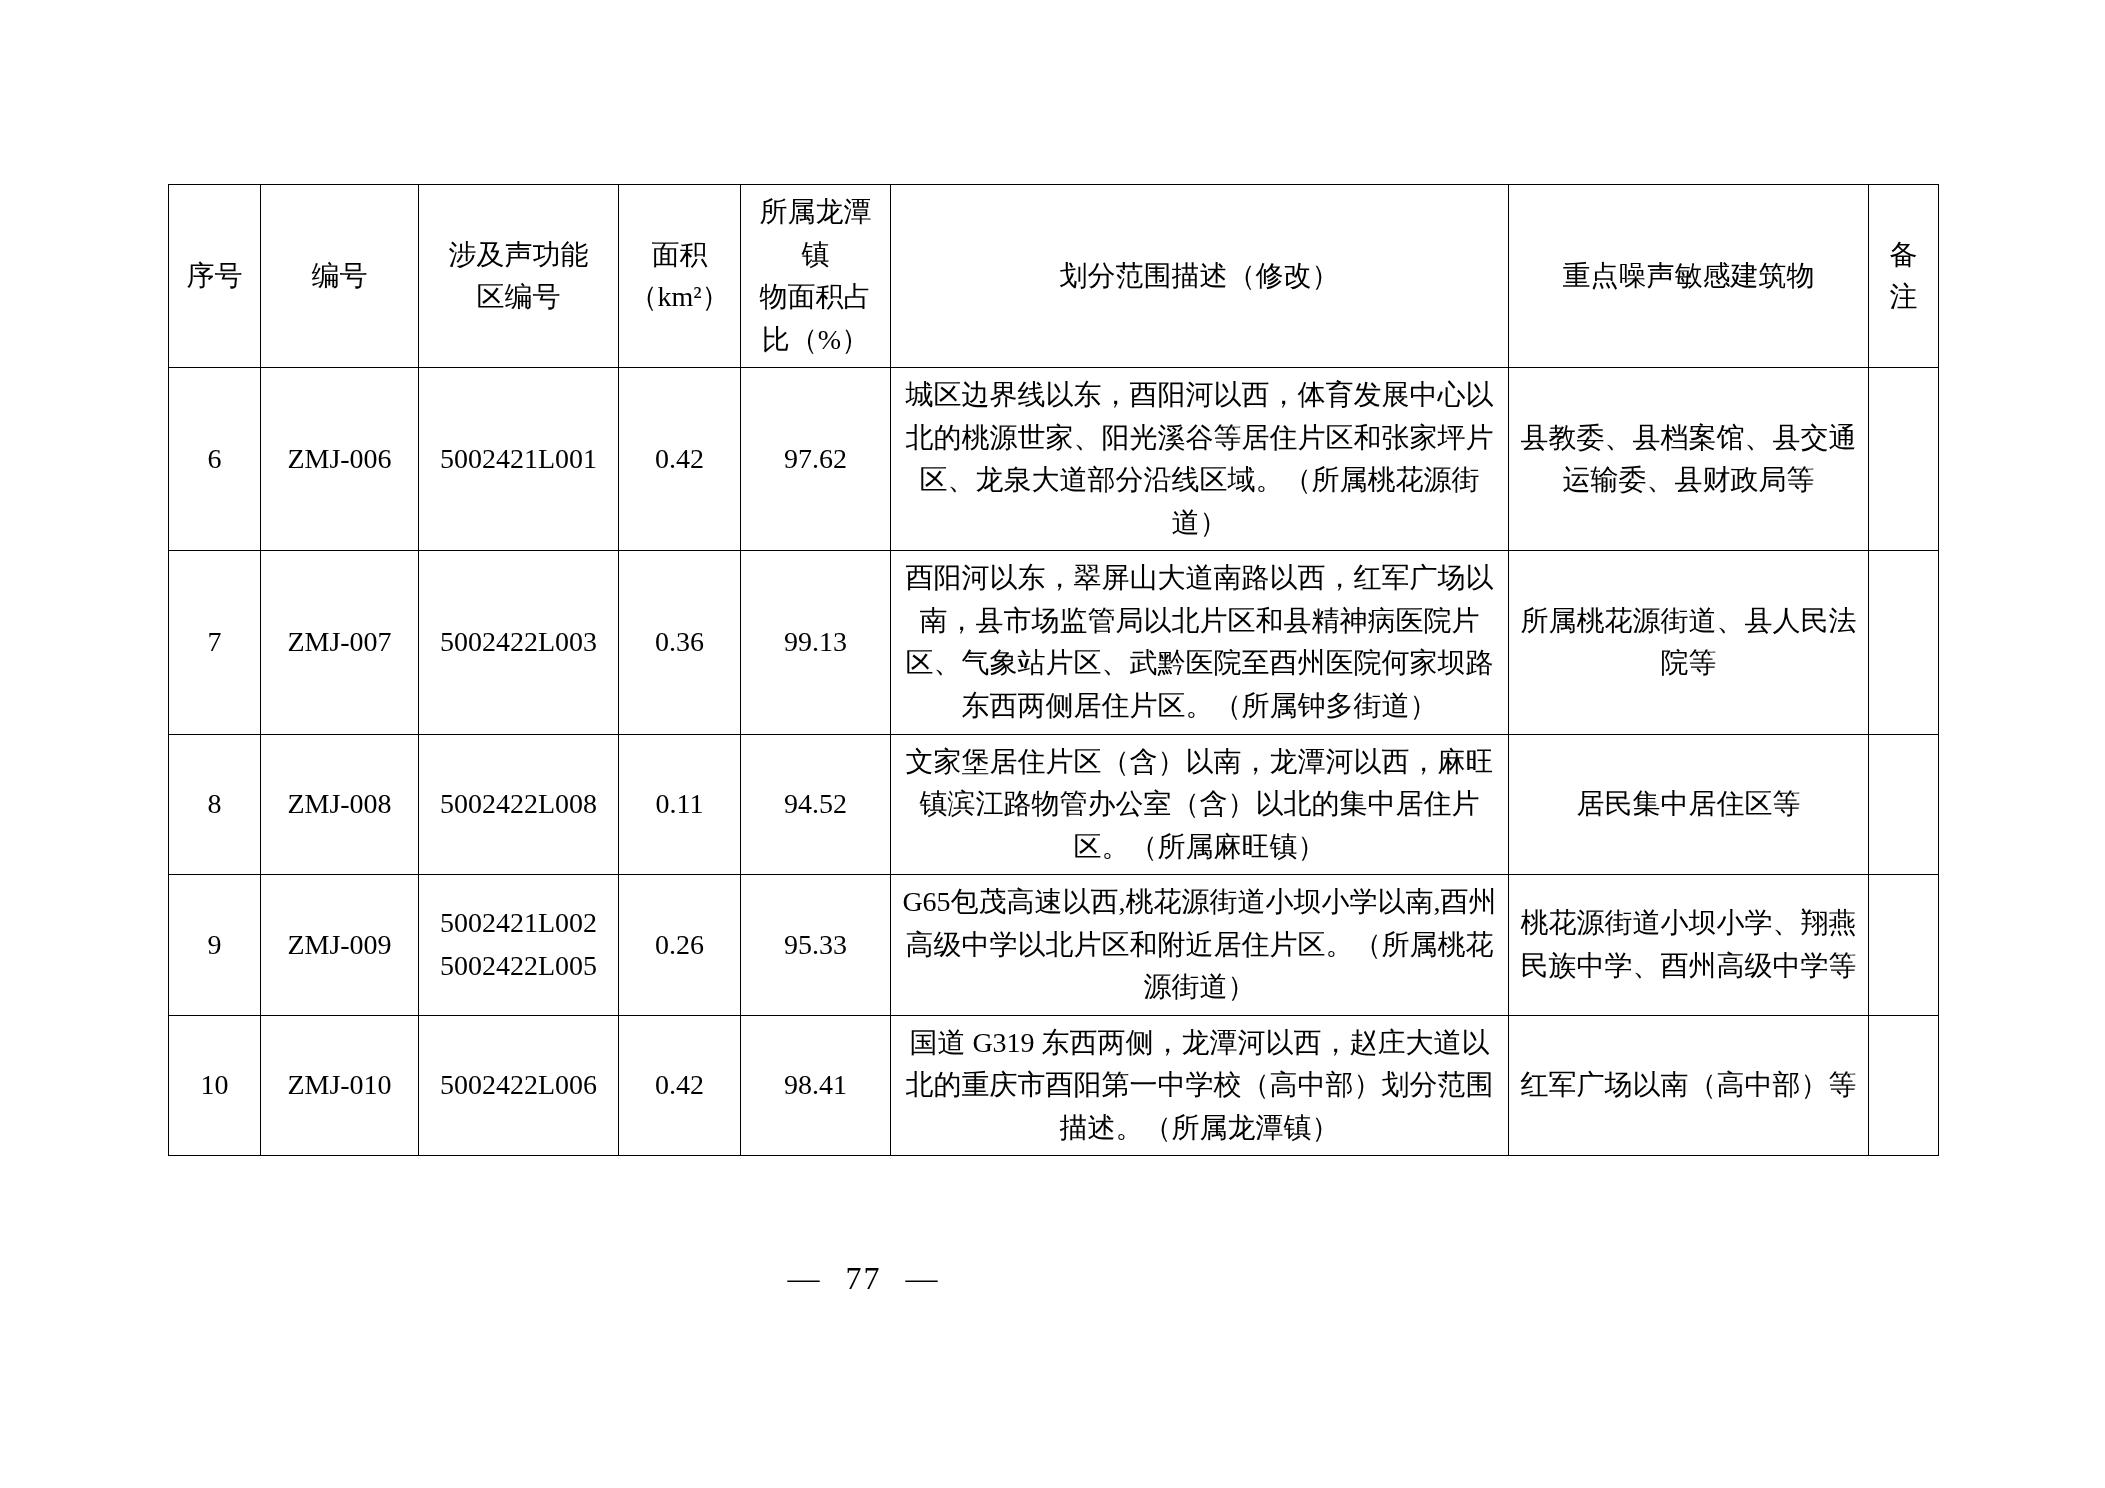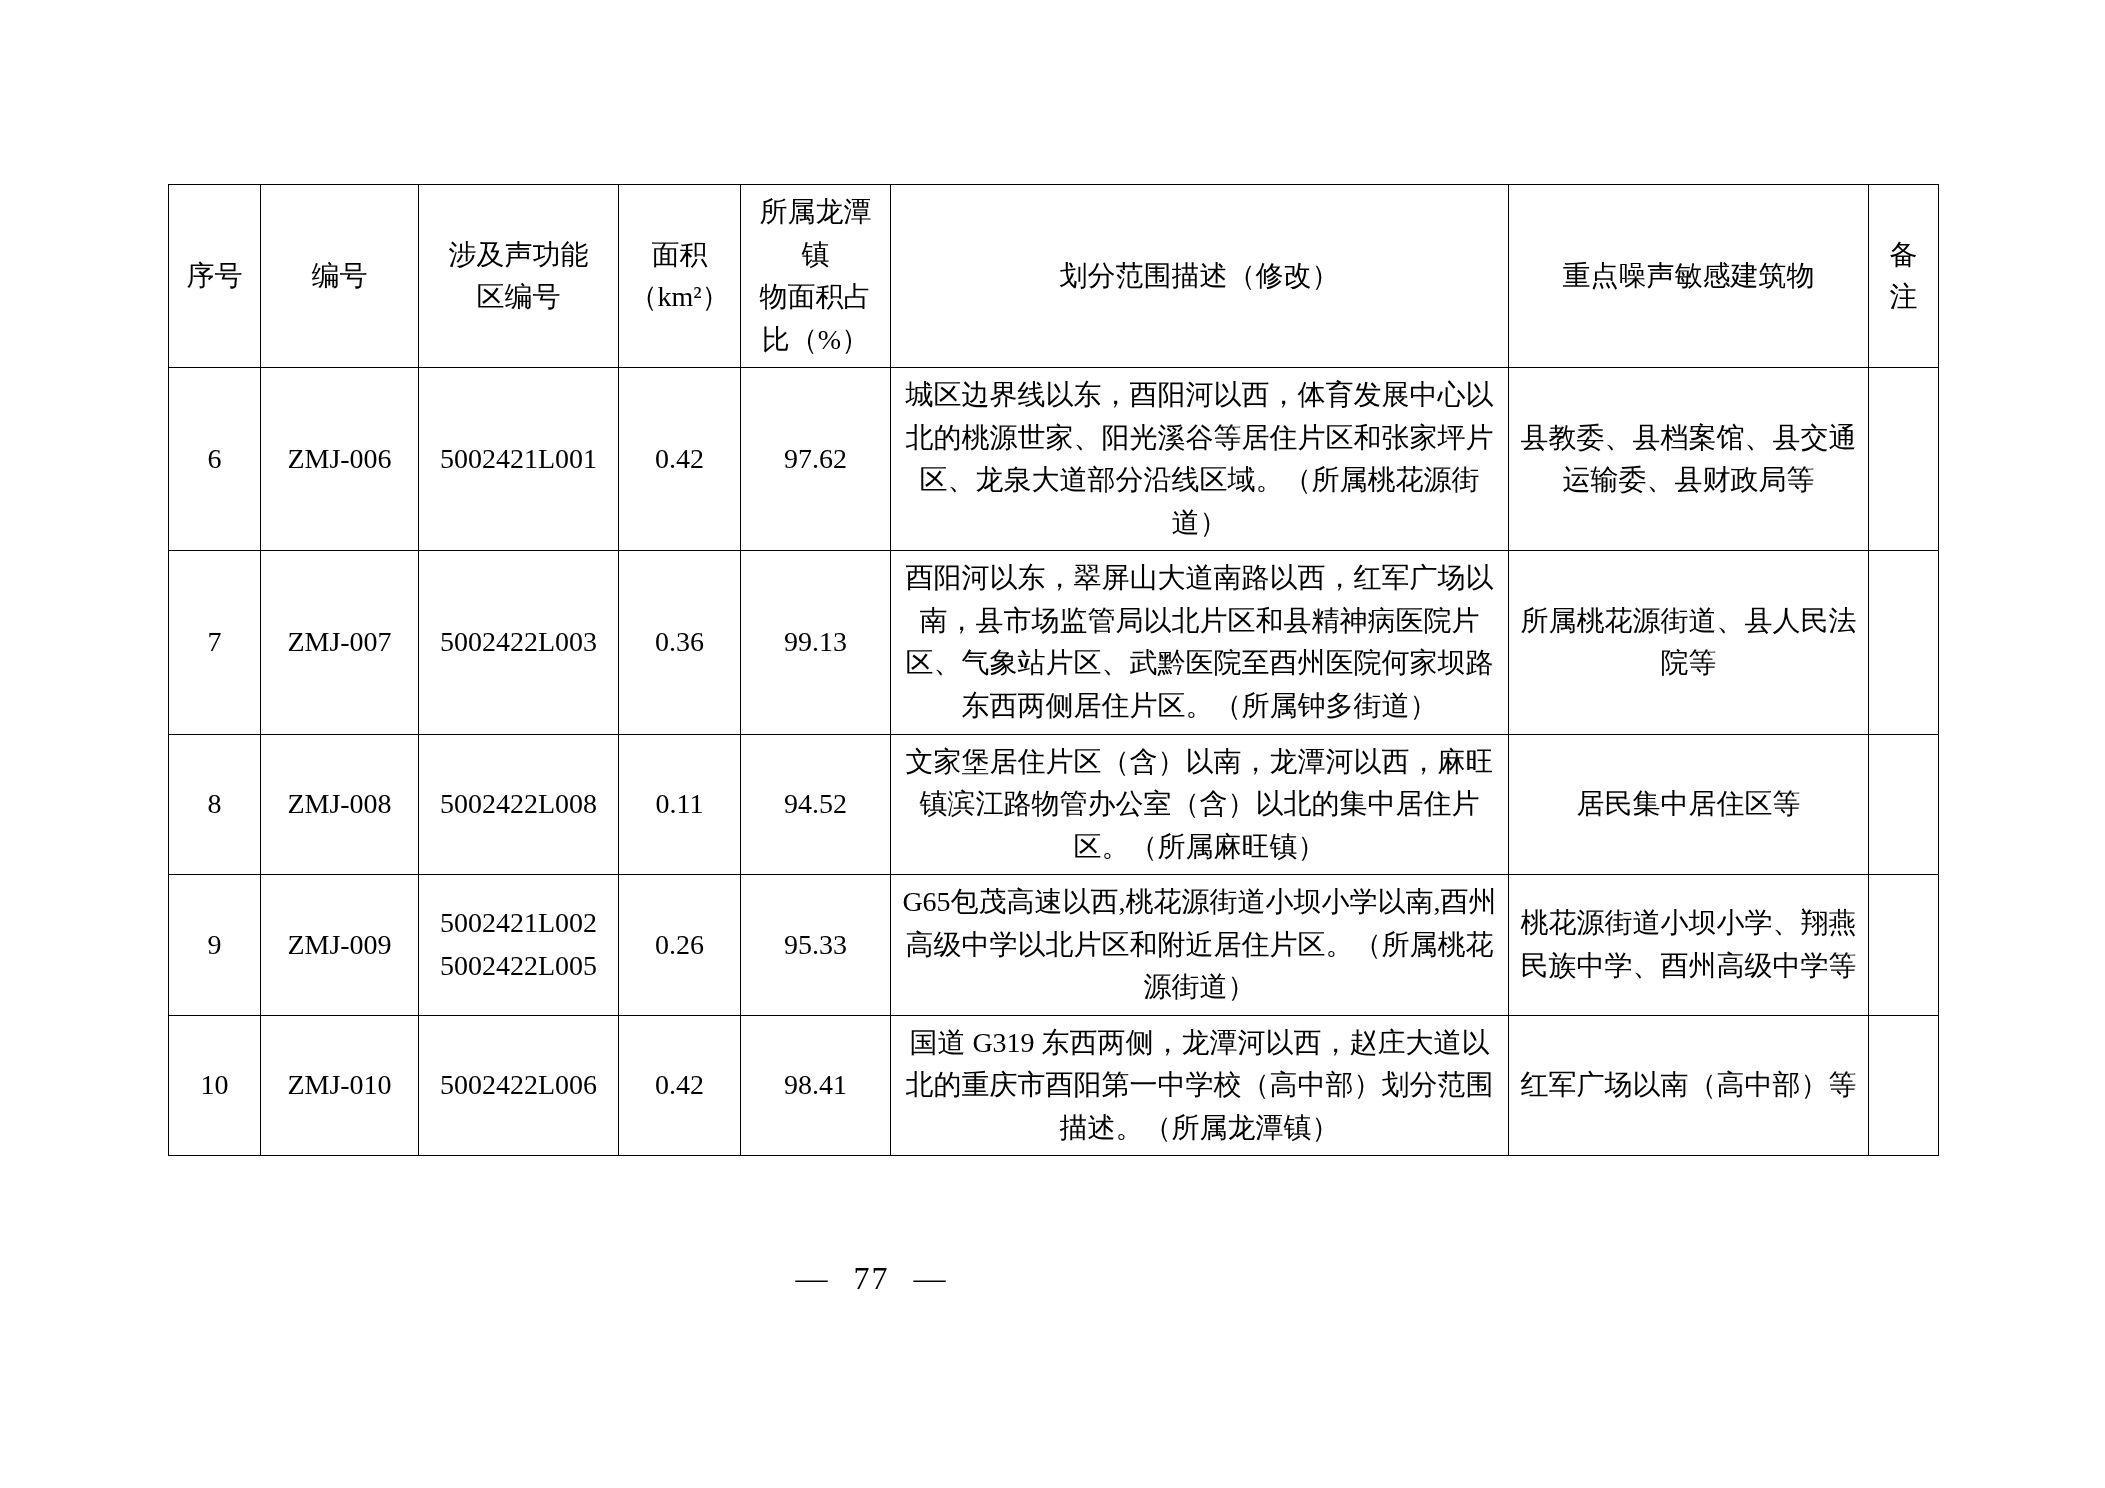--- a/index.html
+++ b/index.html
@@ -74,21 +74,21 @@
   }
   td.idcell, td.codecell, td.numcell {
     white-space: nowrap;
   }
   td.codecell .code-line { display: block; }
   td.remark { }
   .row-tall td { }
 
   .footer {
     position: absolute;
-    left: 12px;
+    left: 4px;
     top: 1260px;
     width: 1719px;
     text-align: center;
     font-size: 32px;
     letter-spacing: 2px;
     font-family: "Liberation Serif", serif;
   }
   .footer .dash { display: inline-block; padding: 0 14px; }
 </style>
 </head>

